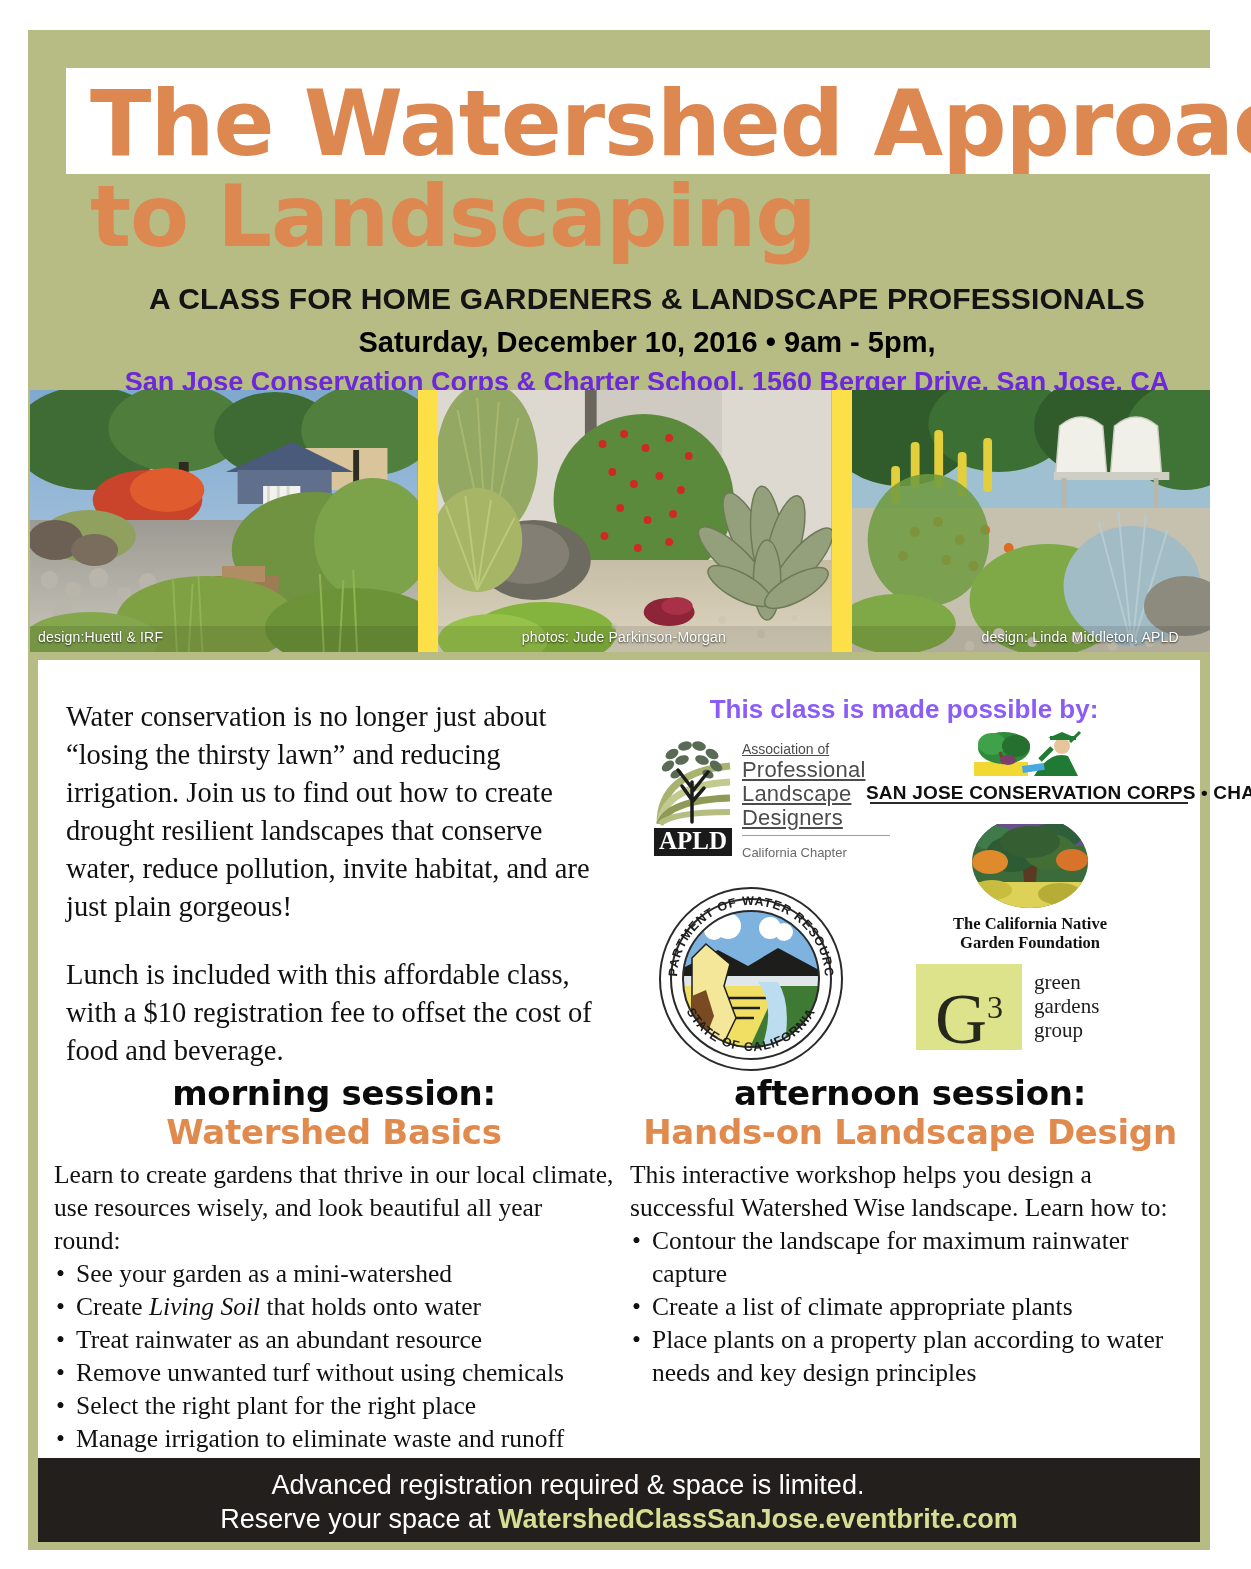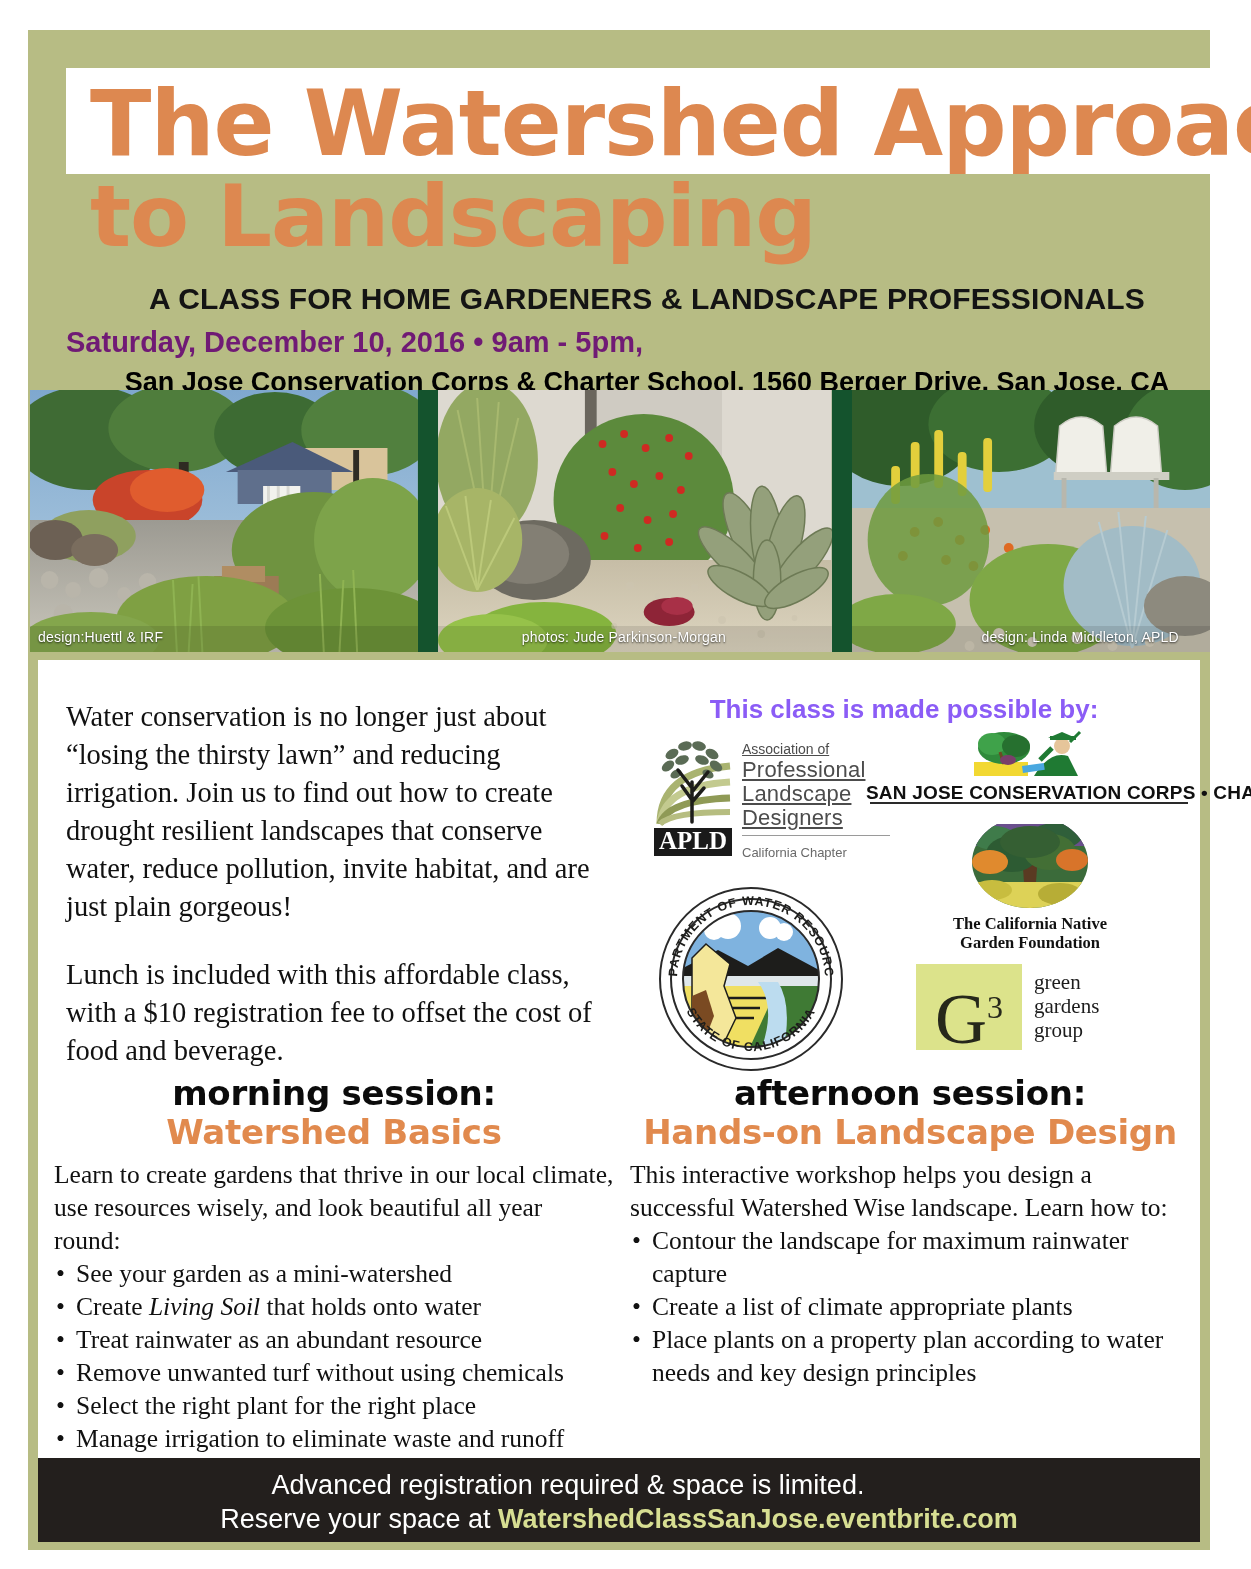--- a/index.html
+++ b/index.html
@@ -50,39 +50,39 @@
     position:absolute;left:38px;top:252px;width:1162px;
     text-align:center;
     color:#141414;
     font-size:30px;line-height:34px;
     font-weight:bold;
     letter-spacing:0.1px;
     font-family:"Liberation Sans", sans-serif;
   }
   .datetime{
     position:absolute;left:38px;top:296px;width:1162px;
-    text-align:left;
-    color:#701a75;
+    text-align:center;
+    color:#000000;
     font-size:29px;line-height:33px;
     font-weight:bold;
     font-family:"Liberation Sans", sans-serif;
   }
   .venue{
     position:absolute;left:38px;top:337px;width:1162px;
     text-align:center;
-    color:#000000;
+    color:#6d28d9;
     font-size:27px;line-height:31px;
     font-weight:bold;
     font-family:"Liberation Sans", sans-serif;
   }
   
   .photos{
     position:absolute;left:30px;top:390px;width:1180px;height:262px;
     display:flex;gap:20px;
-    background:#14532d;
+    background:#fde047;
   }
   .photo{
     position:relative;
     height:262px;
     overflow:hidden;
     background:#6d8a4a;
   }
   .photo.p1{width:396px;}
   .photo.p2{width:402px;}
   .photo.p3{width:366px;}

